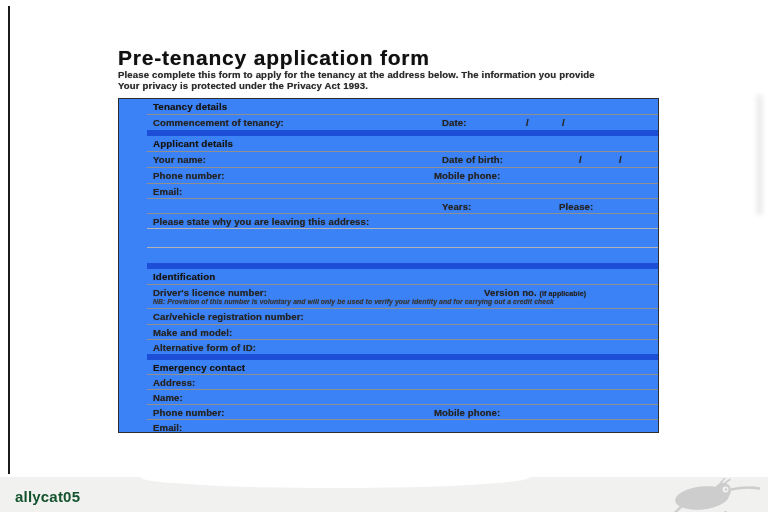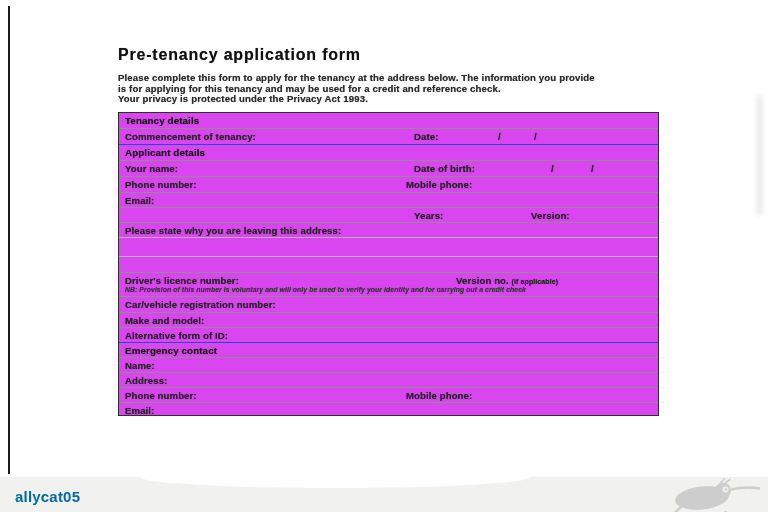--- a/index.html
+++ b/index.html
@@ -8,61 +8,60 @@
     background:#ffffff;
     font-family:"Liberation Sans", sans-serif;
   }
   
   .scan-line { position:absolute; left:8px; top:6px; width:2px; height:468px; background:#1a1a1a; }
   .edge-smudge { position:absolute; right:5px; top:95px; width:7px; height:120px; background:#ededed; filter:blur(2px); }
 
   
   .doc { position:absolute; left:118px; top:46px; width:541px; color:#1e1e1e;
          text-shadow:0 0 0.8px rgba(40,40,40,0.65); }
-  .title { font-size:16px; font-weight:bold; letter-spacing:0.8px; color:#101010; }
-  .intro { margin-top:9px; font-size:9.6px; font-weight:bold; letter-spacing:0.15px;
+  .title { font-size:21px; font-weight:bold; letter-spacing:0.8px; color:#101010; }
+  .intro { font-size:9.6px; font-weight:bold; letter-spacing:0.15px;
            line-height:10.6px; color:#2c2c2c; white-space:nowrap; }
 
-  .tbl { position:relative; margin-top:7px; border:1.5px solid #2e2e2e; background:#d946ef; }
+  .tbl { position:relative; margin-top:7px; border:1.5px solid #2e2e2e; background:#3b82f6;padding-left:28px; }
   .row { position:relative; border-top:1px solid #8f8f8f; }
   .row:first-child { border-top:none; }
-  .row.strong { border-top:1px solid #1d4ed8; }
+  .row.strong { border-top:6px solid #1d4ed8; }
   .row.faint  { border-top:1px solid #b3b3b3; }
   .h12{height:12px}.h14{height:14px}.h15{height:15px}.h16{height:16px}.h18{height:18px}.h23{height:23px}
   .lbl, .cell { position:absolute; top:2px; font-size:9.6px; font-weight:bold;
                 white-space:nowrap; color:#242424; letter-spacing:0.1px; }
   .lbl { left:6px; }
   .sec .lbl { color:#141414; font-size:9.8px; }
   .px287{left:287px}.px295{left:295px}.px337{left:337px}.px379{left:379px}
   .px412{left:412px}.px415{left:415px}.px432{left:432px}.px472{left:472px}
   .small-inline { font-size:7px; }
   .note { position:absolute; left:6px; top:13px; font-size:6.8px; font-style:italic;
           font-weight:bold; color:#3a3a3a; white-space:nowrap; letter-spacing:0.1px; }
   .innerline::after { content:""; position:absolute; left:0; right:0; top:14px;
                       border-top:1px solid #c4c4c4; }
 
   
   .footer { position:absolute; left:0; bottom:0; width:768px; height:35px; background:#f1f1f0; }
   .footer-curve { position:absolute; left:140px; top:-11px; width:390px; height:22px;
                   background:#ffffff; border-radius:50%; }
   .username { position:absolute; left:15px; top:11px; font-size:15px; font-weight:bold;
-              color:#0369a1; letter-spacing:0.2px; }
+              color:#14532d; letter-spacing:0.2px; }
   .kiwi { position:absolute; right:4px; top:0; width:112px; height:38px; }
 </style>
 </head>
 <body>
 
 <div class="scan-line"></div>
 <div class="edge-smudge"></div>
 
 <div class="doc">
   <div class="title">Pre-tenancy application form</div>
   <div class="intro">
     <div>Please complete this form to apply for the tenancy at the address below.  The information you provide</div>
-    <div>is for applying for this tenancy and may be used for a credit and reference check.</div>
     <div>Your privacy is protected under the Privacy Act 1993.</div>
   </div>
 
   <div class="tbl">
 
     <div class="row h15 sec">
       <span class="lbl">Tenancy details</span>
     </div>
 
 
@@ -89,30 +88,33 @@
       <span class="cell px287">Mobile phone:</span>
     </div>
 
     <div class="row h14">
       <span class="lbl">Email:</span>
     </div>
 
 
     <div class="row h14">
       <span class="cell px295">Years:</span>
-      <span class="cell px412">Version:</span>
+      <span class="cell px412">Please:</span>
     </div>
 
     <div class="row h14">
       <span class="lbl">Please state why you are leaving this address:</span>
     </div>
 
     <div class="row h18 faint"></div>
     <div class="row h15 faint"></div>
 
+    <div class="row h15 sec strong">
+      <span class="lbl">Identification</span>
+    </div>
 
 
     <div class="row h23">
       <span class="lbl">Driver's licence number:</span>
       <span class="cell px337">
         <span>Version no.</span>
         <span class="small-inline">(if applicable)</span>
       </span>
       <div class="note">NB: Provision of this number is voluntary and will only be used to verify your identity and for carrying out a credit check</div>
     </div>
@@ -127,25 +129,25 @@
 
     <div class="row h14">
       <span class="lbl">Alternative form of ID:</span>
     </div>
 
     <div class="row h14 sec strong">
       <span class="lbl">Emergency contact</span>
     </div>
 
     <div class="row h14">
-      <span class="lbl">Name:</span>
+      <span class="lbl">Address:</span>
     </div>
 
     <div class="row h14">
-      <span class="lbl">Address:</span>
+      <span class="lbl">Name:</span>
     </div>
 
     <div class="row h14">
       <span class="lbl">Phone number:</span>
       <span class="cell px287">Mobile phone:</span>
     </div>
 
     <div class="row h12">
       <span class="lbl">Email:</span>
     </div>

